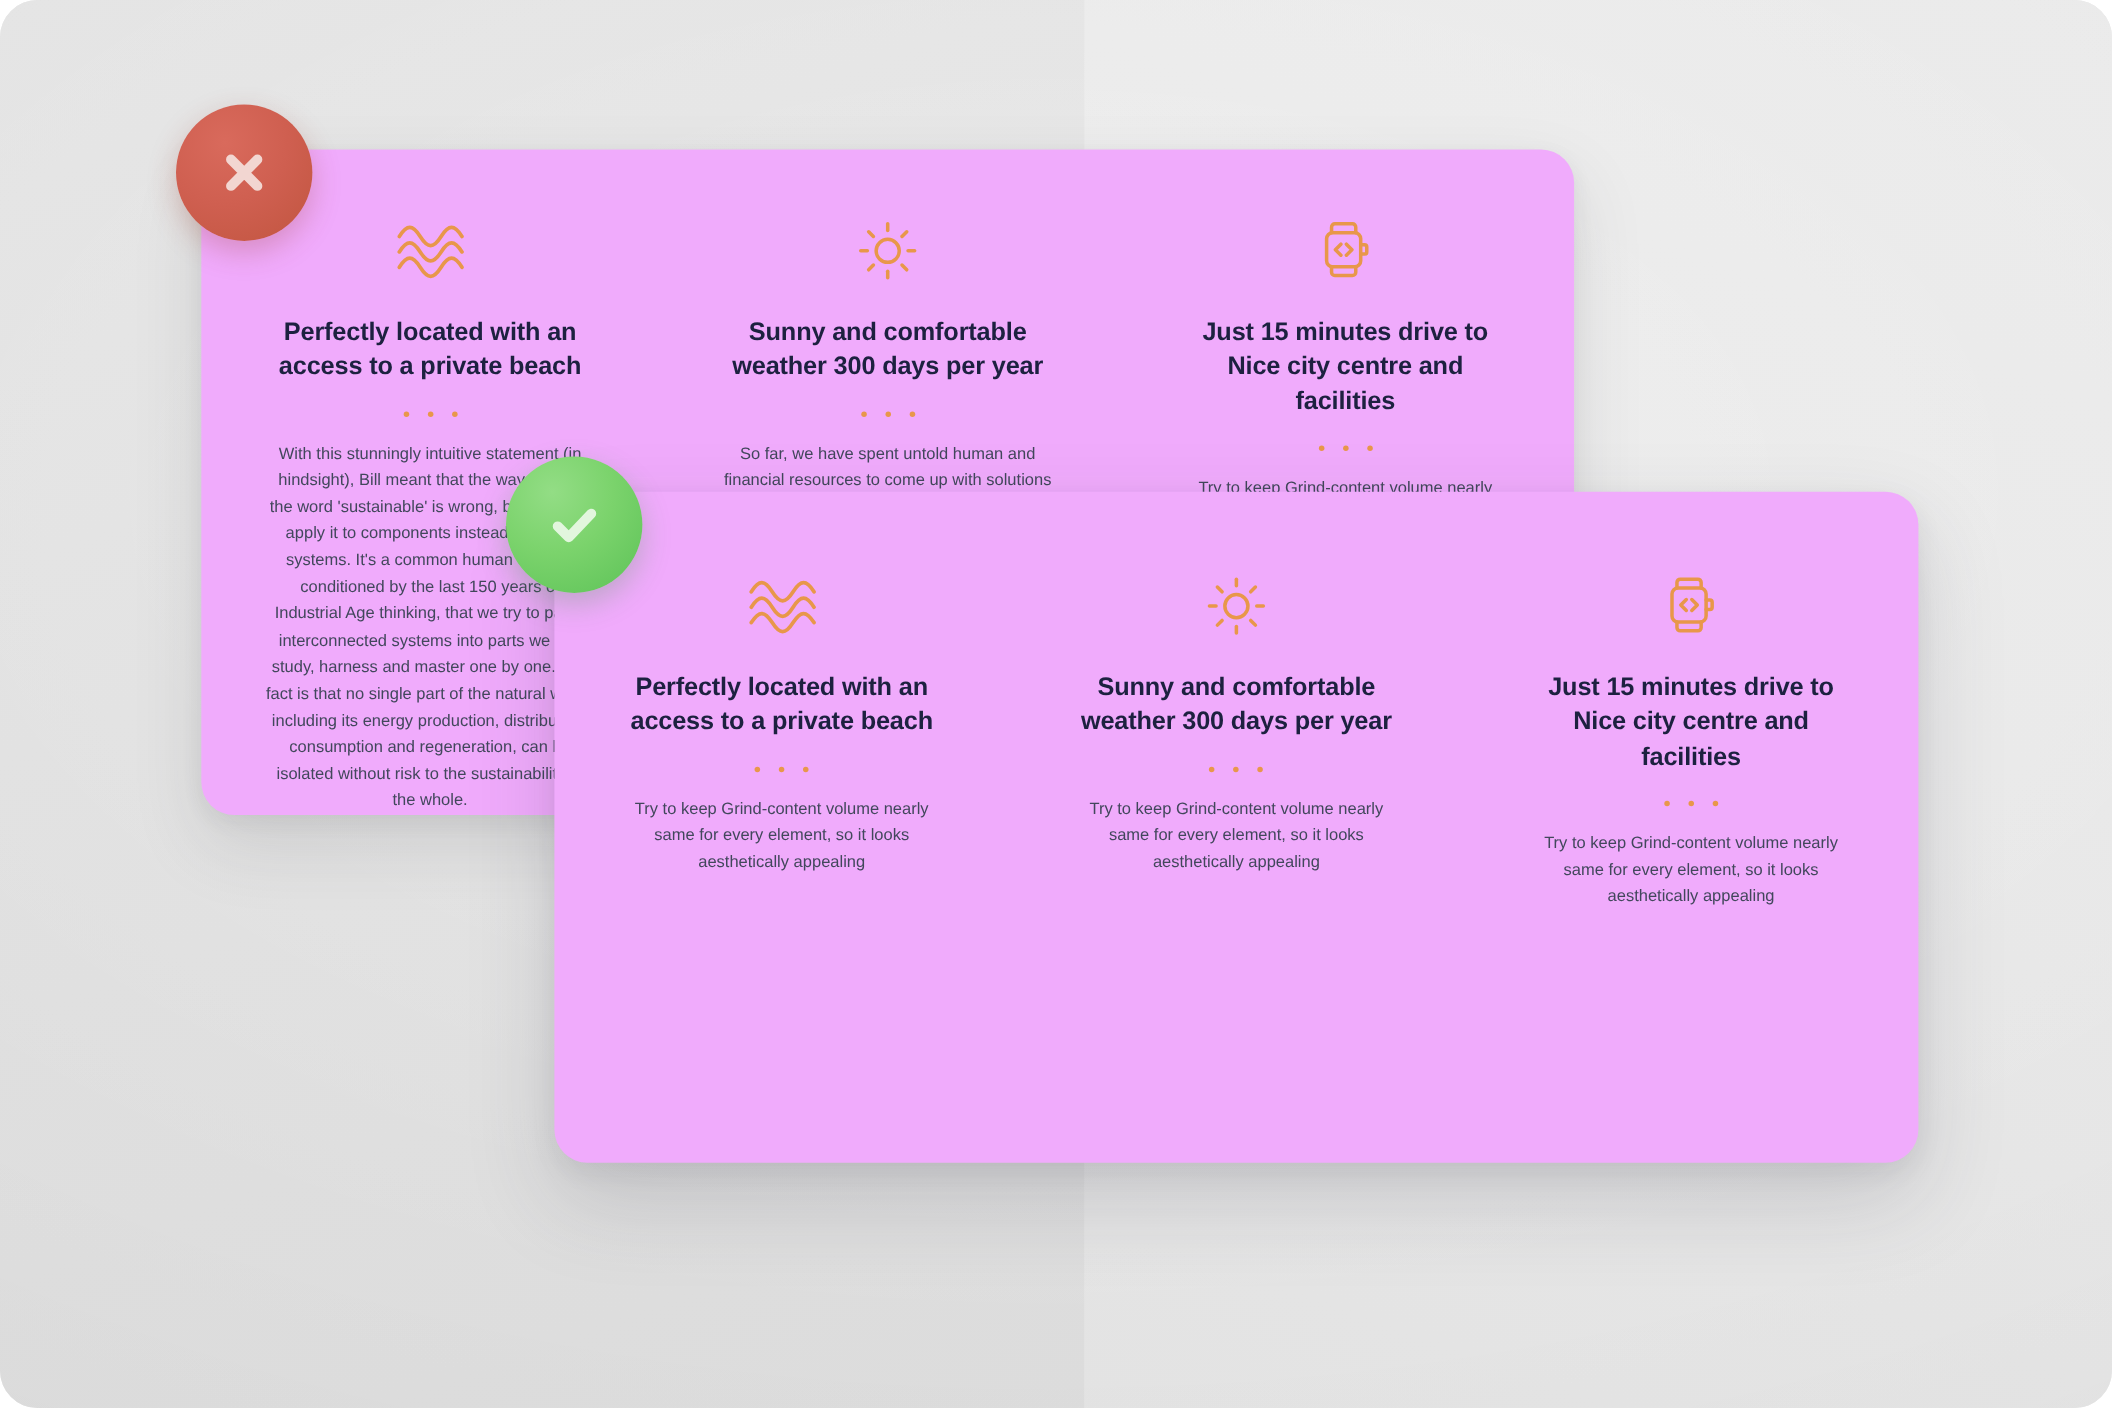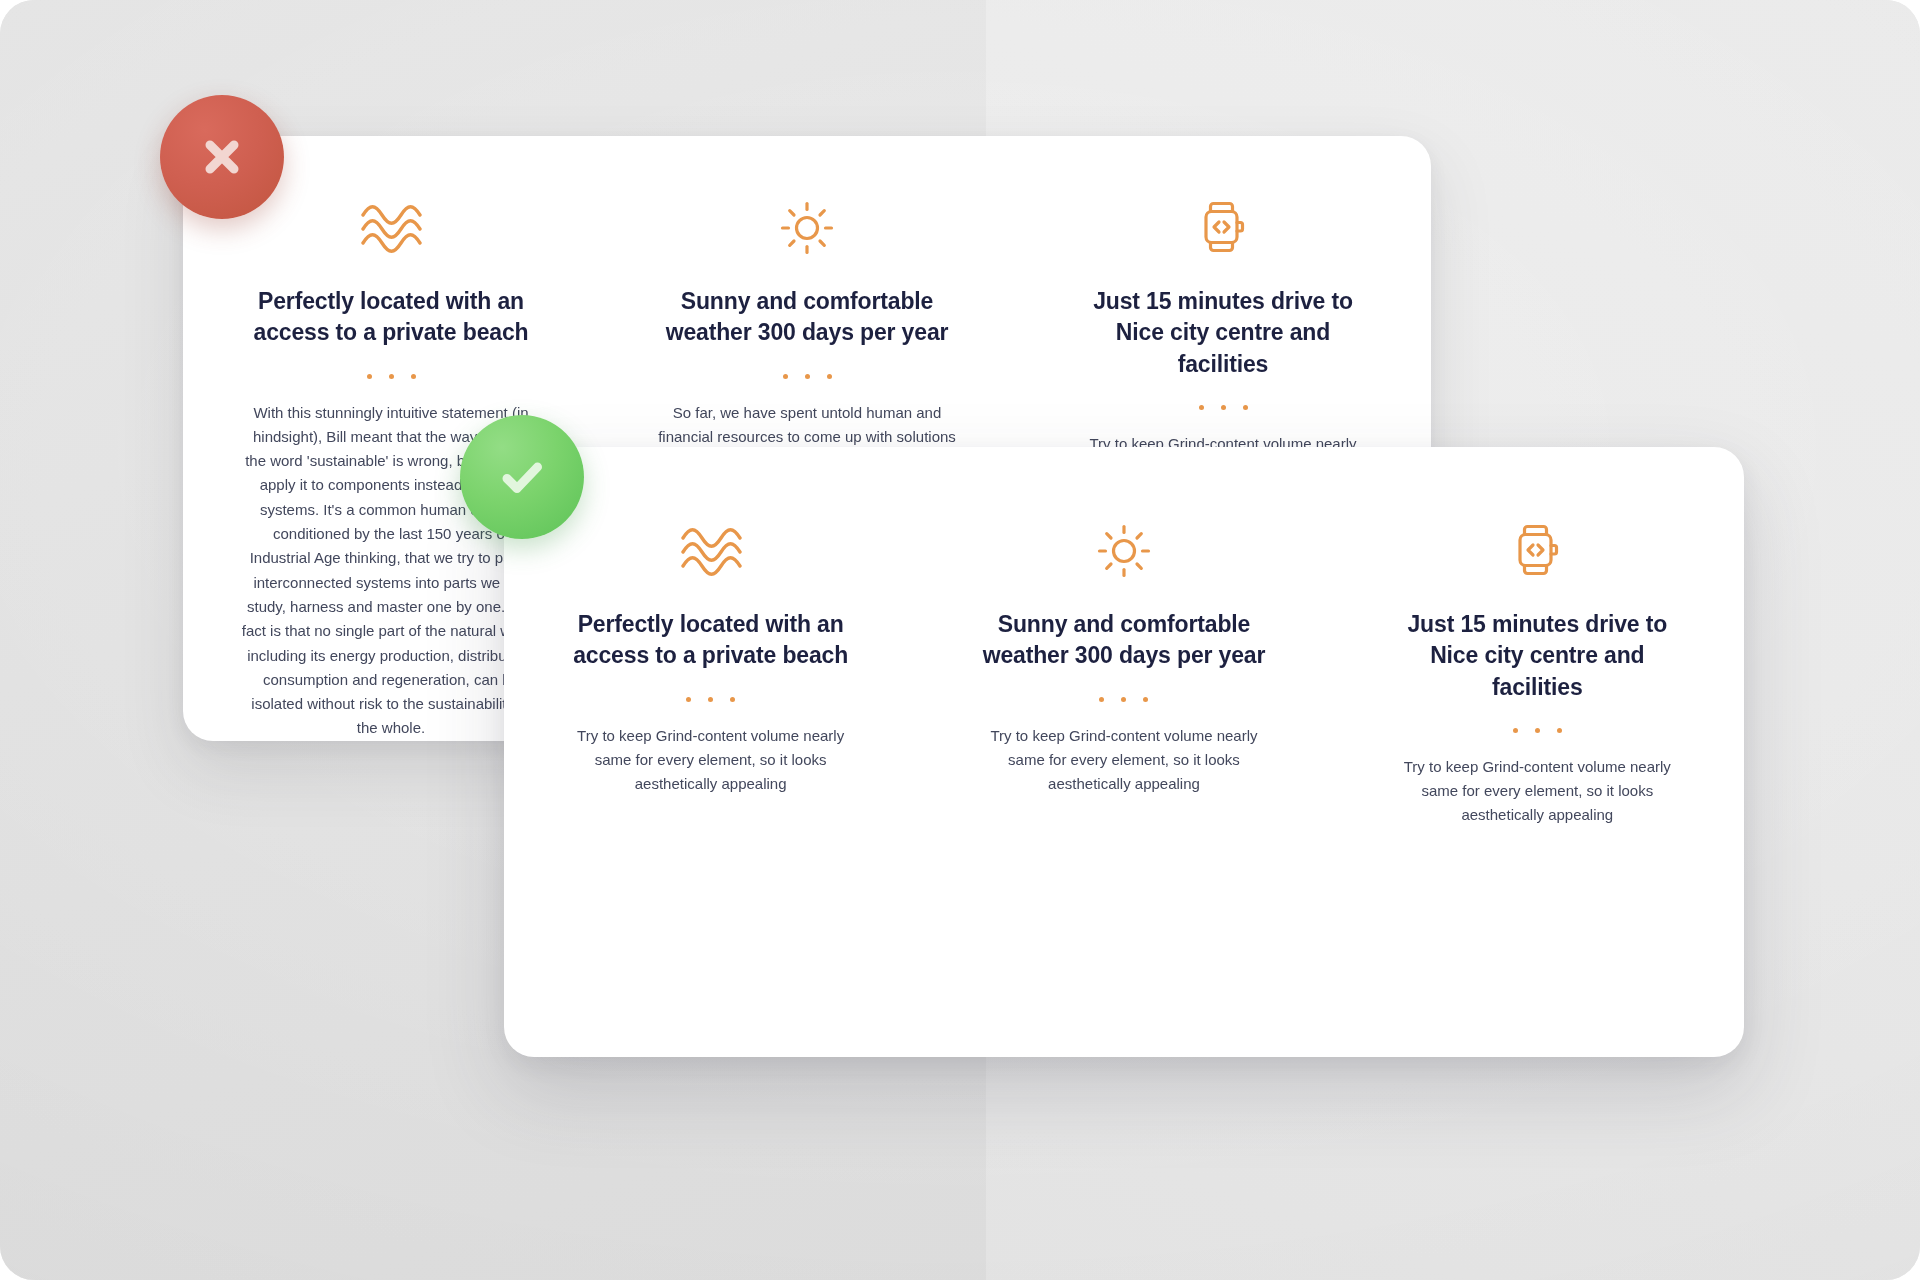--- a/index.html
+++ b/index.html
@@ -35,21 +35,21 @@
   }
   .bg-vignette {
     position: absolute; inset: 0;
     background: radial-gradient(130% 110% at 50% 35%, rgba(255,255,255,0.30) 0%, rgba(255,255,255,0.0) 55%, rgba(0,0,0,0.035) 100%);
     pointer-events: none;
   }
 
   
   .card {
     position: absolute;
-    background: #ffffff;
+    background: #f0abfc;
     border-radius: 30px;
   }
   .card-back {
     left: 183px;
     top: 136px;
     width: 1248px;
     height: 605px;
     box-shadow: 0 28px 64px rgba(60,60,70,0.13), 0 6px 18px rgba(60,60,70,0.07);
   }
   .card-front {

